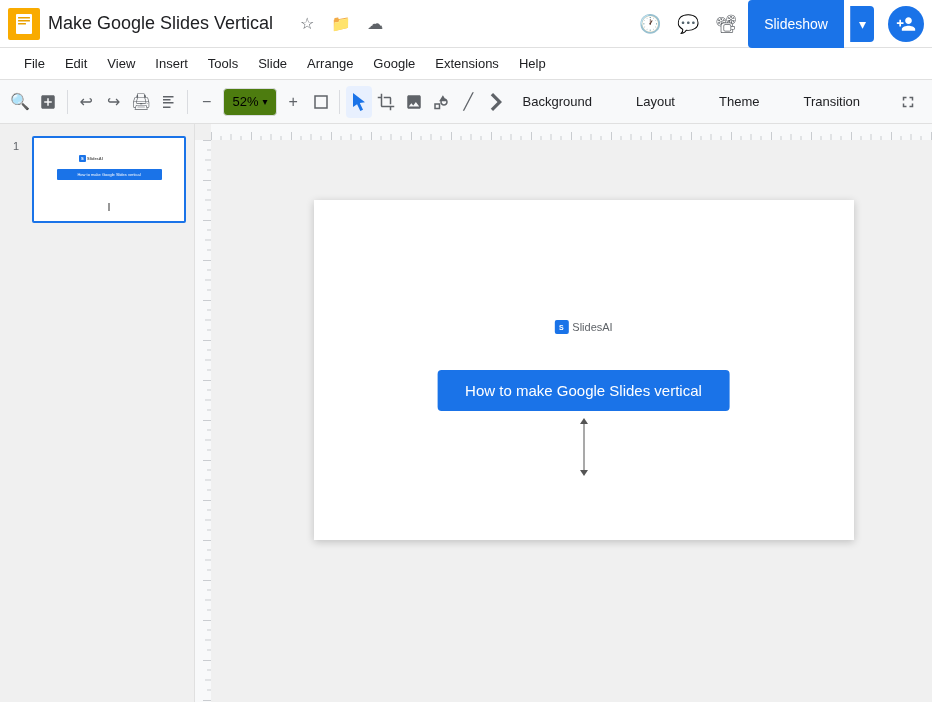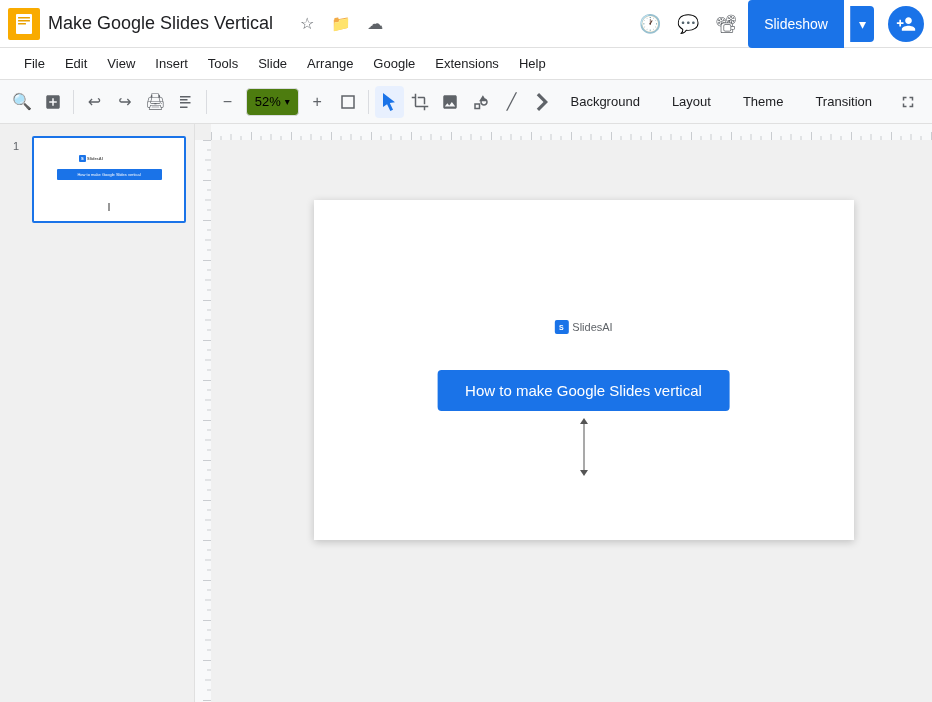--- a/index.html
+++ b/index.html
@@ -65,21 +65,21 @@
       border: none; background: none;
     }
     .tool-btn.active { background: #e8f0fe; color: #1a73e8; }
     .tool-separator { width: 1px; height: 24px; background: #dadce0; margin: 0 4px; }
     .zoom-control {
       display: flex; align-items: center; border: 1px solid #dadce0; border-radius: 4px;
       padding: 2px 8px; font-size: 13px; background: #4d7c0f; cursor: pointer;
       height: 28px; margin: 0 2px;
     }
     .toolbar-right-btns {
-      display: flex; align-items: center; gap: 8px; margin-left: auto;
+      display: flex; align-items: center; gap: 20px; margin-left: auto;
     }
     .slide-opt-btn {
       padding: 4px 12px; border-radius: 4px; font-size: 13px; cursor: pointer;
       border: none; background: none; color: #202124;
     }
 
     
     .main-content {
       display: flex; flex: 1; overflow: hidden;
     }

